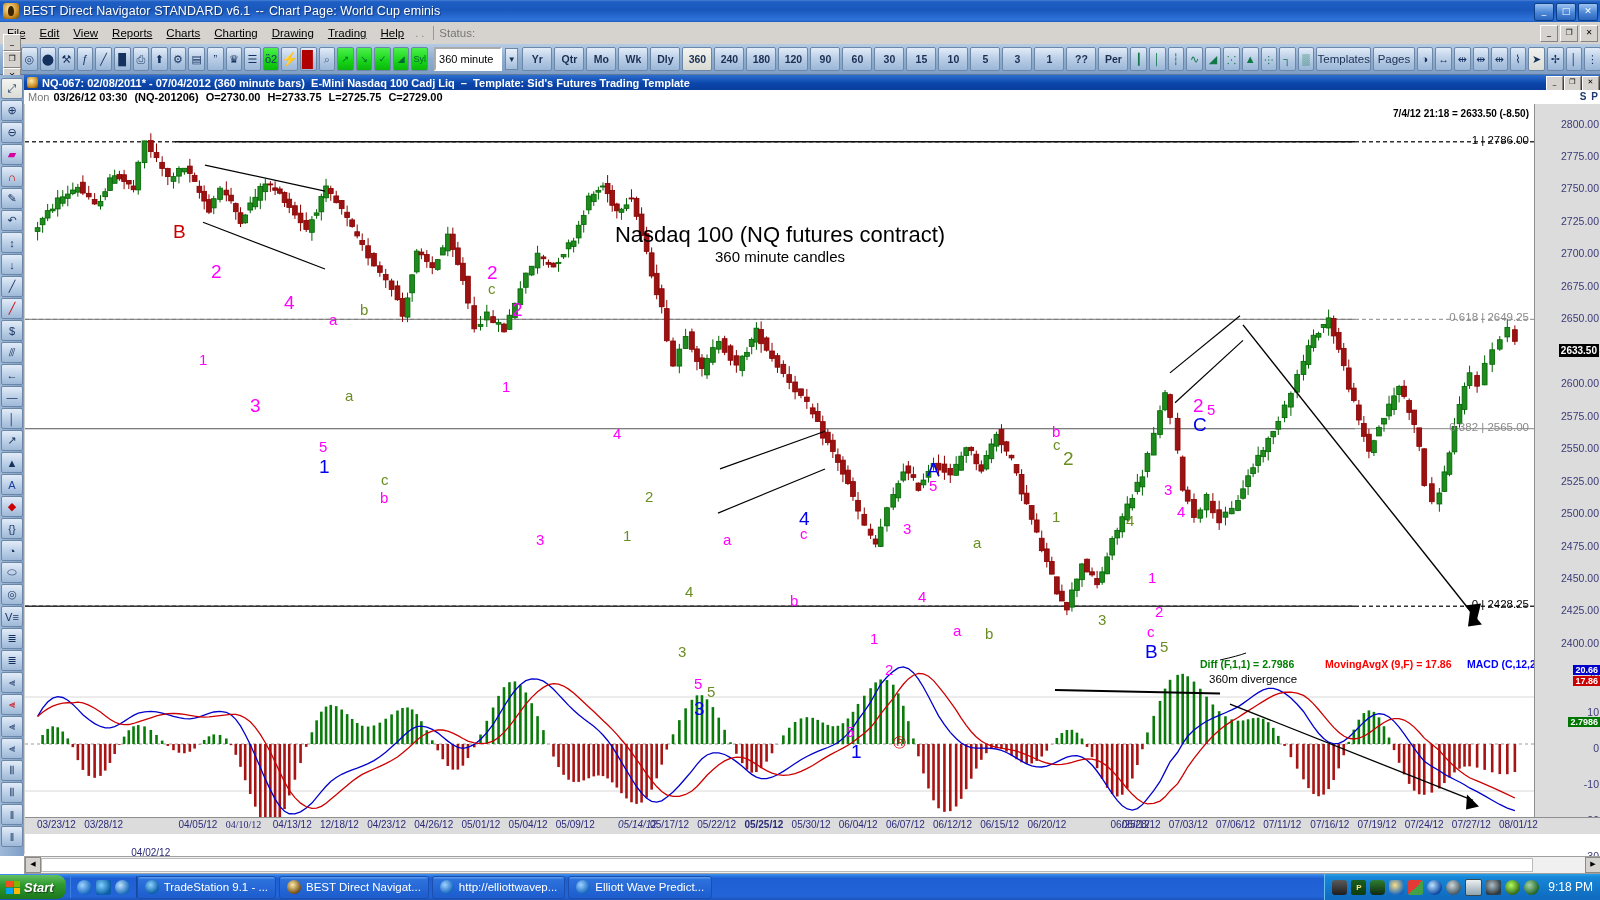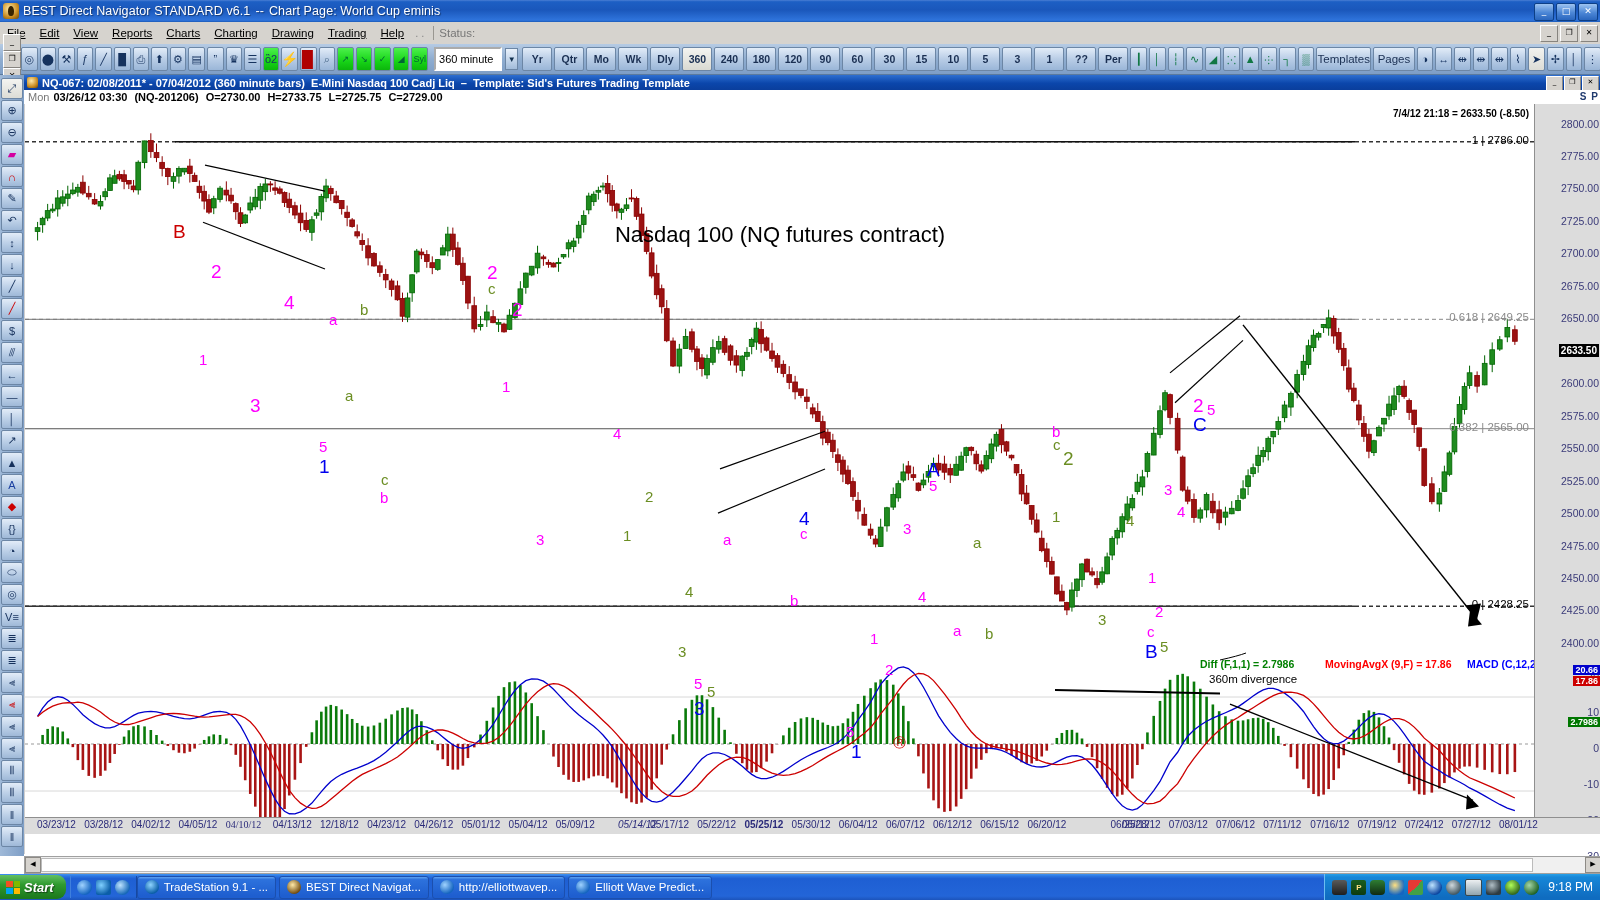--- a/index.html
+++ b/index.html
@@ -1160,20 +1160,21 @@
         <path d="M12.583333333333332 612.4220779761646 L17.616666666666667 604.1965759976229 L22.65 598.0207271156571 L27.683333333333334 594.1662293395642 L32.71666666666667 592.7032876850406 L37.75 593.4948090856988 L42.78333333333333 596.2128869533605 L47.81666666666666 600.3756690158467 L52.85 605.4003298040827 L57.88333333333333 610.6660083934668 L63.75555555555555 615.5794451489626 L69.62777777777777 619.6357920055058 L75.5 622.467708141882 L80.21875 623.877307451355 L84.9375 623.8476181258092 L89.65625 622.5326932258461 L94.375 620.2280736614888 L99.09375 617.3256414957772 L103.8125 614.2587300476196 L108.53125 611.4444584175749 L113.25 609.2305012255491 L119.54166666666666 607.852863633722 L125.83333333333333 607.4097889055885 L131.49583333333334 607.8548601860546 L137.15833333333333 609.0099248856288 L142.82083333333333 610.5959685323784 L148.48333333333332 612.277802713491 L153.9361111111111 613.716686744178 L159.38888888888889 614.623989551506 L164.84166666666667 614.8088419516449 L169.62333333333333 614.2134502094513 L174.405 612.9312523523673 L179.18666666666667 611.2052152644081 L183.9683333333333 609.4060348083362 L188.75 607.9925118348687 L195.04166666666666 607.4586263505837 L201.33333333333331 608.2735439017559 L206.05208333333331 610.8217508176799 L210.77083333333331 615.3506074684536 L215.48958333333331 621.9318157828951 L220.20833333333331 630.4417111468823 L225.24166666666667 640.5630981721155 L230.275 651.8088171351037 L235.30833333333334 663.5646575738674 L240.34166666666667 675.1469371672217 L245.375 685.8683148103355 L250.09375 695.1044179752838 L254.8125 702.3537556621974 L259.53125 707.2841730646464 L264.25 709.7606882948942 L269.91249999999997 709.851744586505 L275.575 707.8134494782997 L281.2375 704.0539504204578 L286.9 699.0824044873275 L291.61875 693.4487619744758 L296.3375 687.6815896607034 L301.05625 682.2312913550411 L305.775 677.425329001017 L311.22777777777776 673.4405024124356 L316.68055555555554 670.295200641451 L322.1333333333333 667.8620563209693 L327.1666666666667 665.8989195985229 L332.2 664.09382728773 L337.23333333333335 662.1179483687154 L343.10555555555555 659.6795445412065 L348.97777777777776 656.5719075916163 L354.84999999999997 652.7090314071386 L360.72222222222223 648.1443463504256 L366.59444444444443 643.0699936049544 L372.46666666666664 637.7965822924967 L377.5 632.7158492936477 L382.5333333333333 628.2508257773327 L387.14722222222224 624.7997360413497 L391.76111111111106 622.6807124129806 L396.375 622.0843967049937 L401.8277777777777 623.0406123901739 L407.28055555555557 625.4036371719585 L412.73333333333335 628.8583818765704 L417.76666666666665 632.9472573416258 L422.8 637.1149922807529 L427.8333333333333 640.7664581456098 L432.8666666666667 643.3309308950584 L437.9 644.3253736233529 L442.93333333333334 643.4093634215315 L449.22499999999997 640.425208918128 L455.51666666666665 635.4185030725965 L461.80833333333334 628.6366265760865 L468.09999999999997 620.5052888796664 L473.55277777777775 611.5857581393191 L479.0055555555556 602.517680740353 L484.4583333333333 593.9540560232728 L489.9111111111111 586.4958134398701 L495.3638888888889 580.6334333021948 L500.81666666666666 576.7021614129935 L506.6888888888889 574.8557018044103 L512.5611111111111 575.0610335680051 L518.4333333333333 577.1144590404361 L523.4666666666667 580.6764588246731 L528.5 585.3207100821152 L533.5333333333333 590.5909853469832 L538.5666666666666 596.0587858701057 L543.6 601.374577529356 L548.6333333333333 606.306383062956 L553.6666666666666 610.7611301098458 L558.6999999999999 614.786356225954 L563.7333333333333 618.5523582061298 L568.7666666666667 622.3173379016995 L573.3805555555556 626.3802374970815 L577.9944444444444 631.027511009592 L582.6083333333333 636.4808546603589 L587.2222222222223 642.8528210072863 L591.8361111111111 650.1162815137506 L596.4499999999999 658.091996302174 L601.4833333333333 666.456306348394 L606.5166666666667 674.7684565165782 L611.55 682.5145945151817 L616.5833333333334 689.1633732945687 L621.6166666666667 694.2265733253429 L626.65 697.3174440045816 L631.6833333333333 698.19963132671 L636.7166666666667 696.8205956660099 L641.75 693.3252071537152 L648.0416666666666 688.0475238184986 L654.3333333333334 681.4813312532032 L660.625 674.23254232339 L666.9166666666666 666.9587175048629 L671.9499999999999 660.3025097213496 L676.9833333333333 654.8265753369371 L682.0166666666667 650.9573355734128 L687.8888888888888 648.9439383435116 L693.7611111111112 648.8369833434514 L699.6333333333333 650.4892480073208 L705.5055555555555 653.5780681149857 L711.3777777777779 657.646494892373 L717.25 662.1581741037252 L721.96875 666.5593322394305 L726.6875 670.340495885128 L731.40625 673.0907008893726 L736.125 674.5379483794675 L741.5777777777778 674.5714100710449 L747.0305555555555 673.2431607581227 L752.4833333333333 670.7497426748346 L758.3555555555555 667.3963360823914 L764.2277777777778 663.5484221616622 L770.1 659.5773215709193 L775.9722222222222 655.8066937887431 L781.8444444444444 652.4669049387172 L787.7166666666667 649.6631390294783 L792.75 647.3613678105656 L797.7833333333333 645.3940249318915 L802.8166666666666 643.4847303002878 L807.85 641.2889881583181 L812.8833333333333 638.4457358534083 L817.9166666666666 634.6332021778504 L822.9499999999999 629.6219206282261 L827.9833333333333 623.318011933592 L833.0166666666667 615.7909720003772 L839.3083333333333 607.2820420707931 L845.6 598.1915754131971 L850.6333333333333 589.0463661527755 L855.6666666666666 580.4503610353028 L861.9583333333333 573.0242349924125 L868.25 567.3407245612368 L873.2833333333333 563.8632055861044 L878.3166666666666 562.894698353105 L883.35 564.5433178148857 L888.3833333333333 568.70829663319 L893.4166666666666 575.0883199329764 L898.4499999999999 583.211308966683 L903.4833333333333 592.4822882924893 L908.5166666666667 602.2438677176973 L913.55 611.8424181553055 L919.4222222222221 620.6923930825213 L925.2944444444445 628.3315183056444 L931.1666666666666 634.4607076168559 L936.1999999999999 638.9644218926404 L941.2333333333333 641.9095481691868 L946.2666666666667 643.5234473611698 L951.3 644.1542935772061 L956.3333333333333 644.2189060460836 L961.3666666666667 644.14470689107 L966.4 644.3130537478406 L971.4333333333333 645.0109244706259 L976.4666666666667 646.3968089369147 L981.5 648.4848306884231 L986.5333333333333 651.1488054814496 L991.5666666666666 654.1454299238831 L996.6 657.153390136737 L1001.6333333333333 659.823182753937 L1006.6666666666666 661.8310936495444 L1011.6999999999999 662.9302489027945 L1016.7333333333333 662.9920031347887 L1021.7666666666667 662.032120055437 L1026.8 660.2180836933289 L1031.8333333333333 657.8562261184863 L1036.8666666666666 655.3598812287441 L1041.8999999999999 653.2021650006184 L1046.9333333333334 651.8589467613356 L1051.9666666666667 651.748871196296 L1057 653.1777556402494 L1062.0333333333333 656.2942611335263 L1067.0666666666666 661.0624664432148 L1072.1 667.2550120661667 L1077.1333333333332 674.468060974245 L1082.1666666666667 682.15673548472 L1087.2 689.6872469899105 L1092.2333333333333 696.3999323190451 L1097.2666666666667 701.6760895375179 L1102.3 705.0010272710375 L1107.3333333333333 706.016163923808 L1112.3666666666666 704.5542865234937 L1117.3999999999999 700.6540507989966 L1122.4333333333334 694.5522377065167 L1128.725 686.6548846476416 L1135.0166666666667 677.4908695927691 L1140.05 667.6535484130288 L1145.0833333333333 657.7373884306423 L1152.6333333333332 648.2770455153044 L1157.6666666666667 639.6959406332085 L1162.7 632.2701557206259 L1168.9916666666666 626.11154135822 L1175.2833333333333 621.171546611493 L1181.575 617.2647357739856 L1187.8666666666666 614.1085579081802 L1194.1583333333333 611.3739747026569 L1200.45 608.7402678616819 L1206.7416666666666 605.9468937110751 L1213.0333333333333 602.8356829835623 L1218.0666666666666 599.3779428597242 L1223.1 595.6829500711074 L1228.1333333333332 591.9866898664748 L1233.1666666666667 588.6222045042585 L1238.2 585.975257774006 L1243.2333333333333 584.4309101626151 L1248.2666666666667 584.3177993753687 L1253.3 585.8572836061068 L1259.5916666666667 589.1240830197145 L1265.8833333333332 594.0237091972368 L1272.175 600.2899643801421 L1278.4666666666667 607.5033650069346 L1283.5 615.1287917767947 L1288.5333333333333 622.5683017950258 L1293.5666666666666 629.2231459921541 L1298.6 634.5578488227737 L1303.6333333333332 638.1588739826211 L1308.6666666666667 639.780963227715 L1313.7 639.3756305559298 L1318.7333333333333 637.0983554903742 L1323.7666666666667 633.2935006667317 L1328.8 628.4585830293702 L1333.8333333333333 623.191942278195 L1338.8666666666666 618.1297851125177 L1343.8999999999999 613.8798074094915 L1348.9333333333334 610.9589627070388 L1353.9666666666667 609.7424116648709 L1359 610.4293195563965 L1364.0333333333333 613.0291338144829 L1369.0666666666666 617.3695179994737 L1374.1 623.1245393696298 L1379.1333333333332 629.8593158666472 L1384.1666666666667 637.085412652614 L1389.2 644.320067866757 L1394.2333333333333 651.1419654153775 L1399.2666666666667 657.2367993772498 L1406.8166666666666 662.4272219064898 L1414.3666666666666 666.6837665766969 L1419.3999999999999 670.1157450258112 L1424.4333333333334 672.9436306267664 L1429.4666666666667 675.4567599094028 L1434.5 677.962016502826 L1439.5333333333333 680.7302886979355 L1444.5666666666666 683.9477723026951 L1452.1166666666666 687.6785907616468 L1459.6666666666667 691.8437977576878 L1467.2166666666667 696.2197857592922 L1474.7666666666667 700.4566971566447 L1482.3166666666666 704.1149201339957 L1489.8666666666666 706.7154578697409" fill="none" stroke="#0000cc" stroke-width="1.3"></path>
         <path d="M12.583333333333332 612.4220779761646 L17.616666666666667 608.3093269868938 L22.65 604.8797936964816 L27.683333333333334 602.2014026072522 L32.71666666666667 600.3017796228098 L37.75 599.1672845332913 L42.78333333333333 598.7452277361583 L47.81666666666666 598.9490328961194 L52.85 598.0713143746092 L57.88333333333333 598.8799934240897 L63.75555555555555 601.0748331782528 L69.62777777777777 604.2585285114956 L75.5 607.9790810686007 L80.21875 611.7768933643077 L84.9375 615.2312347608638 L89.65625 618.0008627871138 L94.375 619.8543307692895 L99.09375 620.6867849070783 L103.8125 620.5216955194104 L108.53125 619.497778820919 L113.25 617.8431279563774 L119.54166666666666 615.8400724791734 L125.83333333333333 613.7853438266458 L131.49583333333334 611.9506146966718 L137.15833333333333 610.5483460996893 L142.82083333333333 609.7071369792645 L148.48333333333332 609.4595210624984 L153.9361111111111 609.7435496033238 L159.38888888888889 610.4177356440684 L164.84166666666667 611.2872329338088 L169.62333333333333 612.1376905967917 L174.405 612.7722396175807 L179.18666666666667 613.0466509149281 L183.9683333333333 612.8979091994229 L188.75 612.362247839595 L195.04166666666666 611.5799902903958 L201.33333333333331 610.786184584177 L206.05208333333331 610.2877981924314 L210.77083333333331 610.4299428498067 L215.48958333333331 611.5550132786227 L220.20833333333331 613.9595752639319 L225.24166666666667 617.8542081844043 L230.275 623.3312463469338 L235.30833333333334 630.3445002498441 L240.34166666666667 638.7036744080274 L245.375 648.0844949071094 L250.09375 658.0537212204631 L254.8125 668.106463705376 L259.53125 677.7117714450965 L264.25 686.3614702104437 L269.91249999999997 693.6168361418689 L275.575 699.147935129923 L281.2375 702.7613117865775 L286.9 704.4130729962014 L291.61875 704.2061159961005 L296.3375 702.3720952459137 L301.05625 699.2404850322131 L305.775 695.1985651204784 L311.22777777777776 690.6471598487198 L316.68055555555554 685.9573787441136 L322.1333333333333 681.4333919816776 L327.1666666666667 677.285456370577 L332.2 673.6160895347338 L337.23333333333335 670.4206343732353 L343.10555555555555 667.6016660215059 L348.97777777777776 664.9949883453309 L354.84999999999997 662.4035544696687 L360.72222222222223 659.6346976832906 L366.59444444444443 656.5356898437886 L372.46666666666664 653.0228976805354 L377.5 649.1006504312752 L382.5333333333333 644.8672601073523 L387.14722222222224 640.5072840448702 L391.76111111111106 636.2708846475407 L396.375 632.4428053097727 L401.8277777777777 629.3048385647412 L407.28055555555557 627.0965440106166 L412.73333333333335 625.9792689586259 L417.76666666666665 626.0081949646232 L422.8 627.1162157775507 L427.8333333333333 629.1120560405832 L432.8666666666667 631.693333350843 L437.9 634.4734554656378 L442.93333333333334 637.0195493445575 L449.22499999999997 638.8972458128287 L455.51666666666665 639.7172609623319 L461.80833333333334 639.1784321166396 L468.09999999999997 637.1022191915038 L473.55277777777775 633.4546316907174 L479.0055555555556 628.3529754213793 L484.4583333333333 622.0565607213692 L489.9111111111111 614.9423669736615 L495.3638888888889 607.4683950216698 L500.81666666666666 600.1288523142196 L506.6888888888889 593.40623671776 L512.5611111111111 587.7257048038023 L518.4333333333333 583.4167924164419 L523.4666666666667 580.6866396769819 L528.5 579.6074714343373 L533.5333333333333 580.1193679227264 L538.5666666666666 582.0475369937153 L543.6 585.1315890082606 L548.6333333333333 589.0629241655788 L553.6666666666666 593.5254362333088 L558.6999999999999 598.2344233814986 L563.7333333333333 602.9689108041807 L568.7666666666667 607.5934892816288 L573.3805555555556 612.067145800391 L577.9944444444444 616.4382364428268 L582.6083333333333 620.8265210842022 L587.2222222222223 625.3948258272435 L591.8361111111111 630.3142197527316 L596.4499999999999 635.727424762259 L601.4833333333333 641.7154182800421 L606.5166666666667 648.271808106902 L611.55 655.2886027341644 L616.5833333333334 662.5555855197865 L621.6166666666667 669.7738003529096 L626.65 676.5818782275715 L631.6833333333333 682.5922969541914 L636.7166666666667 687.4333718746709 L641.75 690.791984475336 L648.0416666666666 692.4518678880761 L654.3333333333334 692.3227099803288 L660.625 690.4563561089315 L666.9166666666666 687.0478741313715 L671.9499999999999 682.4210073459674 L676.9833333333333 676.9993753472459 L682.0166666666667 671.2664678356712 L687.8888888888888 665.7188092343957 L693.7611111111112 660.8174916750148 L699.6333333333333 656.9434812692796 L705.5055555555555 654.361671993229 L711.3777777777779 653.1976441666678 L717.25 653.4296022144647 L721.96875 654.8961968272764 L726.6875 657.3190918662408 L731.40625 660.3374371844734 L736.125 663.5500578139754 L741.5777777777778 666.560328071941 L747.0305555555555 669.018464652333 L752.4833333333333 670.6563706251408 L758.3555555555555 671.311140872474 L764.2277777777778 670.934777112753 L770.1 669.5893803234768 L775.9722222222222 667.4288794358981 L781.8444444444444 664.6699990058044 L787.7166666666667 661.5564651256086 L792.75 658.321241007164 L797.7833333333333 655.1517762892961 L802.8166666666666 652.1628255665331 L807.85 649.3803963161151 L812.8833333333333 646.7389481014262 L817.9166666666666 644.0922616500646 L822.9499999999999 641.2366386112533 L827.9833333333333 637.9434977242674 L833.0166666666667 633.997198247994 L839.3083333333333 629.2332003903566 L845.6 623.5715560294703 L850.6333333333333 617.0412282787775 L855.6666666666666 609.7918064265143 L861.9583333333333 602.0906855283346 L868.25 594.3055360199609 L873.2833333333333 586.8736852265249 L878.3166666666666 580.2616510206159 L883.35 574.9193104886275 L888.3833333333333 571.2339006411266 L893.4166666666666 569.4891448636517 L898.4499999999999 569.8342633550742 L903.4833333333333 572.2665200175838 L908.5166666666667 576.6294129121414 L913.55 582.6268144832916 L919.4222222222221 589.8515263244685 L925.2944444444445 597.8250513858134 L931.1666666666666 606.0441027587716 L936.1999999999999 614.0286155037296 L941.2333333333333 621.3658954040426 L946.2666666666667 627.7460402876277 L951.3 632.9848435200663 L956.3333333333333 637.0319045064135 L961.3666666666667 639.9634437324821 L966.4 641.9611356627566 L971.4333333333333 643.279912769478 L976.4666666666667 644.2089611500122 L981.5 645.0308714649168 L986.5333333333333 645.9840412299517 L991.5666666666666 647.2329332732863 L996.6 648.849743784618 L1001.6333333333333 650.8095532674764 L1006.6666666666666 652.9993082551894 L1011.6999999999999 655.2392238092104 L1016.7333333333333 657.3136230839447 L1021.7666666666667 659.0070342548214 L1026.8 660.1406940313063 L1031.8333333333333 660.6045435556317 L1036.8666666666666 660.3803549421326 L1041.8999999999999 659.5527277229678 L1046.9333333333334 658.3062093619417 L1051.9666666666667 656.9085371486294 L1057 655.681756211812 L1062.0333333333333 654.9645238465731 L1067.0666666666666 655.0700716903089 L1072.1 656.2449199337689 L1077.1333333333332 658.6334424019565 L1082.1666666666667 662.2527637124692 L1087.2 666.981301241041 L1092.2333333333333 672.5626838813847 L1097.2666666666667 678.6249756185433 L1102.3 684.7133213857322 L1107.3333333333333 690.3325335708063 L1112.3666666666666 694.9949428779722 L1117.3999999999999 698.2681916060661 L1122.4333333333334 699.8176293837907 L1128.725 699.4385840910071 L1135.0166666666667 697.0749512502226 L1140.05 692.8221336096615 L1145.0833333333333 686.9141787546121 L1152.6333333333332 679.6967889535491 L1157.6666666666667 671.5894957172635 L1162.7 663.0415088324671 L1168.9916666666666 654.4864217889301 L1175.2833333333333 646.3010045344115 L1181.575 638.7727378070635 L1187.8666666666666 632.0796139939575 L1194.1583333333333 626.2841872779593 L1200.45 621.3420900712565 L1206.7416666666666 617.1234592059899 L1213.0333333333333 613.444150113857 L1218.0666666666666 610.1024503015449 L1223.1 606.9163757339967 L1228.1333333333332 603.7566199955578 L1233.1666666666667 600.5708258200676 L1238.2 597.3959862039862 L1243.2333333333333 594.3573164916029 L1248.2666666666667 591.6536796996396 L1253.3 589.5313797774577 L1259.5916666666667 588.2496472974565 L1265.8833333333332 588.0422421882226 L1272.175 589.080151502431 L1278.4666666666667 591.4402965652656 L1283.5 595.0844883156142 L1288.5333333333333 599.8516622696656 L1293.5666666666666 605.4648305967637 L1298.6 611.5524012488471 L1303.6333333333332 617.6817501192104 L1308.6666666666667 623.4014068730202 L1313.7 628.2871151449937 L1318.7333333333333 631.9864889554235 L1323.7666666666667 634.2570775666657 L1328.8 634.9933627209588 L1333.8333333333333 634.2394622567139 L1338.8666666666666 632.1859542929318 L1343.8999999999999 629.1510709712907 L1348.9333333333334 625.5483209062061 L1353.9666666666667 621.8441685448238 L1359 618.5105390530765 L1364.0333333333333 615.9774931965454 L1369.0666666666666 614.5913600678084 L1374.1 614.5829347042377 L1379.1333333333332 616.0491260485039 L1384.1666666666667 618.9498267038942 L1389.2 623.119964848859 L1394.2333333333333 628.2949090676723 L1399.2666666666667 634.145844045279 L1406.8166666666666 640.3206050567799 L1414.3666666666666 646.4848861289328 L1419.3999999999999 652.3587868359555 L1424.4333333333334 657.7443261809703 L1429.4666666666667 662.540744588069 L1434.5 666.7459881675776 L1439.5333333333333 670.4445285778972 L1444.5666666666666 673.7834001935779 L1452.1166666666666 676.9398213004725 L1459.6666666666667 680.0848251980964 L1467.2166666666667 683.3478302897815 L1474.7666666666667 686.7869636060163 L1482.3166666666666 690.3692336340905 L1489.8666666666666 693.9634138049548" fill="none" stroke="#cc0000" stroke-width="1.3"></path>
         <line x1="1030" y1="585.95" x2="1195" y2="589.475" stroke="#000" stroke-width="2"></line>
         <line x1="1205" y1="600.05" x2="1448" y2="696.4" stroke="#000" stroke-width="1.3"></line>
         <path d="M1442,690.525 l12,12 l-13,3 z" fill="#000"></path>
         <path d="M1195,556 q18,-4 26,-7" fill="none" stroke="#000" stroke-width="1"></path>
       </svg>
 
     <div class="charttitle" style="left:520px;top:118px;width:470px;">
       <div class="t1">Nasdaq 100 (NQ futures contract)</div>
+      <div class="t2">360 minute candles</div>
     </div>
 
     <div class="lastq" style="right:72px;top:4px;">7/4/12 21:18 = 2633.50 (-8.50)</div>
 
     <div id="wavelayer">
         <div class="wlabel big" style="left: 148px; top: 118px; color: rgb(204, 0, 0);">B</div>
         <div class="wlabel big" style="left: 186px; top: 158px; color: rgb(255, 0, 255);">2</div>
         <div class="wlabel" style="left: 174px; top: 248px; color: rgb(255, 0, 255);">1</div>
         <div class="wlabel big" style="left: 225px; top: 292px; color: rgb(255, 0, 255);">3</div>
         <div class="wlabel big" style="left: 259px; top: 189px; color: rgb(255, 0, 255);">4</div>
@@ -1270,21 +1271,21 @@
       </div>
     <div class="pricetag" style="right:2px;top:240px;">2633.50</div>
 
     <div class="macdtag" style="top:561px;background:#0000cc;">20.66</div>
     <div class="macdtag" style="top:572px;background:#cc0000;">17.86</div>
     <div class="macdtag" style="top:613px;background:#007700;">2.7986</div>
 
     <div class="axisX" id="xaxis">
         <div class="xtick" style="left: 12px;">03/23/12</div>
         <div class="xtick" style="left: 59.1613px;">03/28/12</div>
-        <div class="xtick" style="left: 106.323px;">04/02/12</div>
+        <div class="xtick" style="left: 106.323px; margin-top: 28px;">04/02/12</div>
         <div class="xtick" style="left: 153.484px;">04/05/12</div>
         <div class="xtick" style="left: 200.645px; font-family: Liberation Serif, serif;">04/10/12</div>
         <div class="xtick" style="left: 247.806px;">04/13/12</div>
         <div class="xtick" style="left: 294.968px;">12/18/12</div>
         <div class="xtick" style="left: 342.129px;">04/23/12</div>
         <div class="xtick" style="left: 389.29px;">04/26/12</div>
         <div class="xtick" style="left: 436.452px;">05/01/12</div>
         <div class="xtick" style="left: 483.613px;">05/04/12</div>
         <div class="xtick" style="left: 530.774px;">05/09/12</div>
         <div class="xtick" style="left: 593px; font-style: italic;">05/14/12</div>

